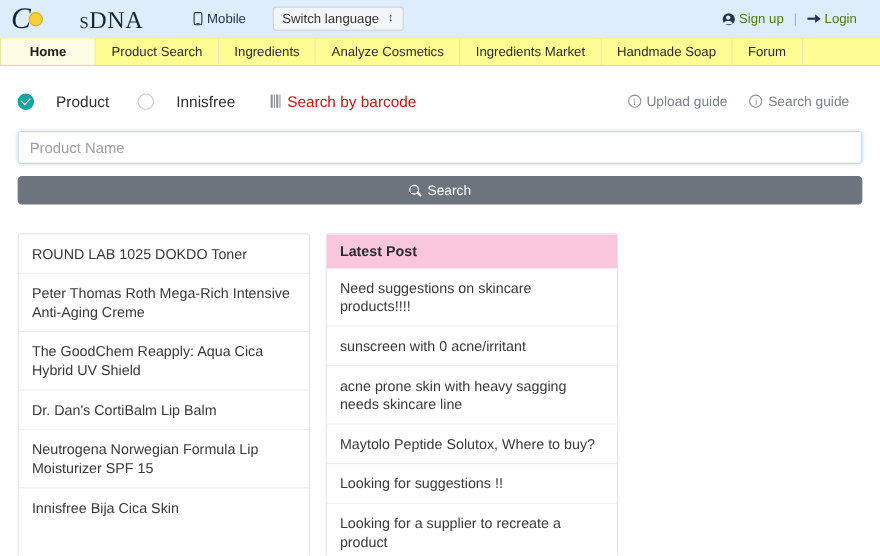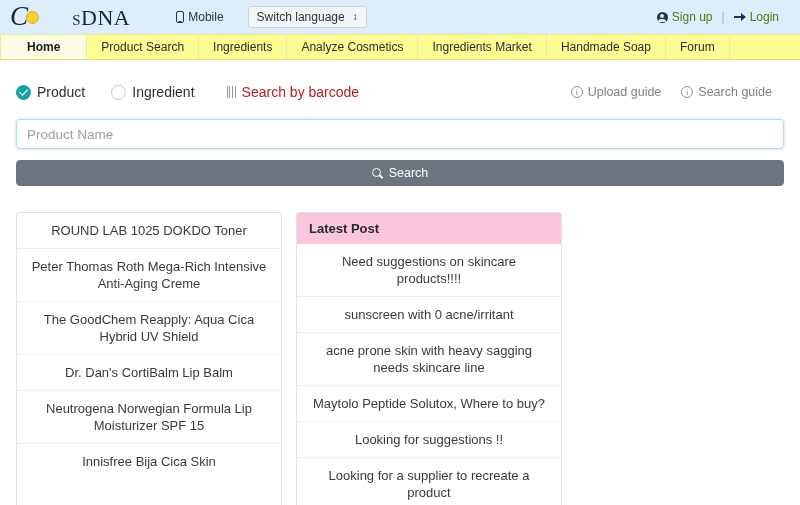--- a/index.html
+++ b/index.html
@@ -187,21 +187,21 @@
   .search-mode-row {
     display: flex;
     align-items: center;
     padding: 0 16px;
     height: 28px;
     margin-bottom: 13px;
   }
   .radio-opt {
     display: flex;
     align-items: center;
-    gap: 6px;
+    gap: 20px;
     font-size: 14px;
     color: #2f2f2f;
     cursor: pointer;
     margin-right: 26px;
   }
   .radio-circle {
     width: 15px; height: 15px;
     border-radius: 50%;
     border: 1.6px solid #c6ccd2;
     background: #fff;
@@ -351,21 +351,20 @@
     color: #2b2b2b;
   }
   .panel-list { padding: 0 0 0 0; }
   .panel-list .row {
     padding: 9px 12px;
     font-size: 13px;
     line-height: 17px;
     color: #3a3a3a;
     border-bottom: 1px solid #eeeeee;
     cursor: pointer;
-    text-align: center;
   }
   .panel-list .row:last-child { border-bottom: none; }
 </style>
 </head>
 <body>
 
 <div class="topbar">
 
   <div class="logo">
     <span class="c-glyph">C</span>
@@ -411,21 +410,21 @@
 
   <div class="search-mode-row">
 
     <div class="radio-opt">
       <span class="radio-circle checked"></span>
       <span>Product</span>
     </div>
 
     <div class="radio-opt">
       <span class="radio-circle"></span>
-      <span>Ingredient</span>
+      <span>Innisfree</span>
     </div>
 
     <div class="barcode-link">
       <span class="barcode-icon">
           <i></i>
           <i></i>
           <i></i>
           <i></i>
         </span>
       <span>Search by barcode</span>

